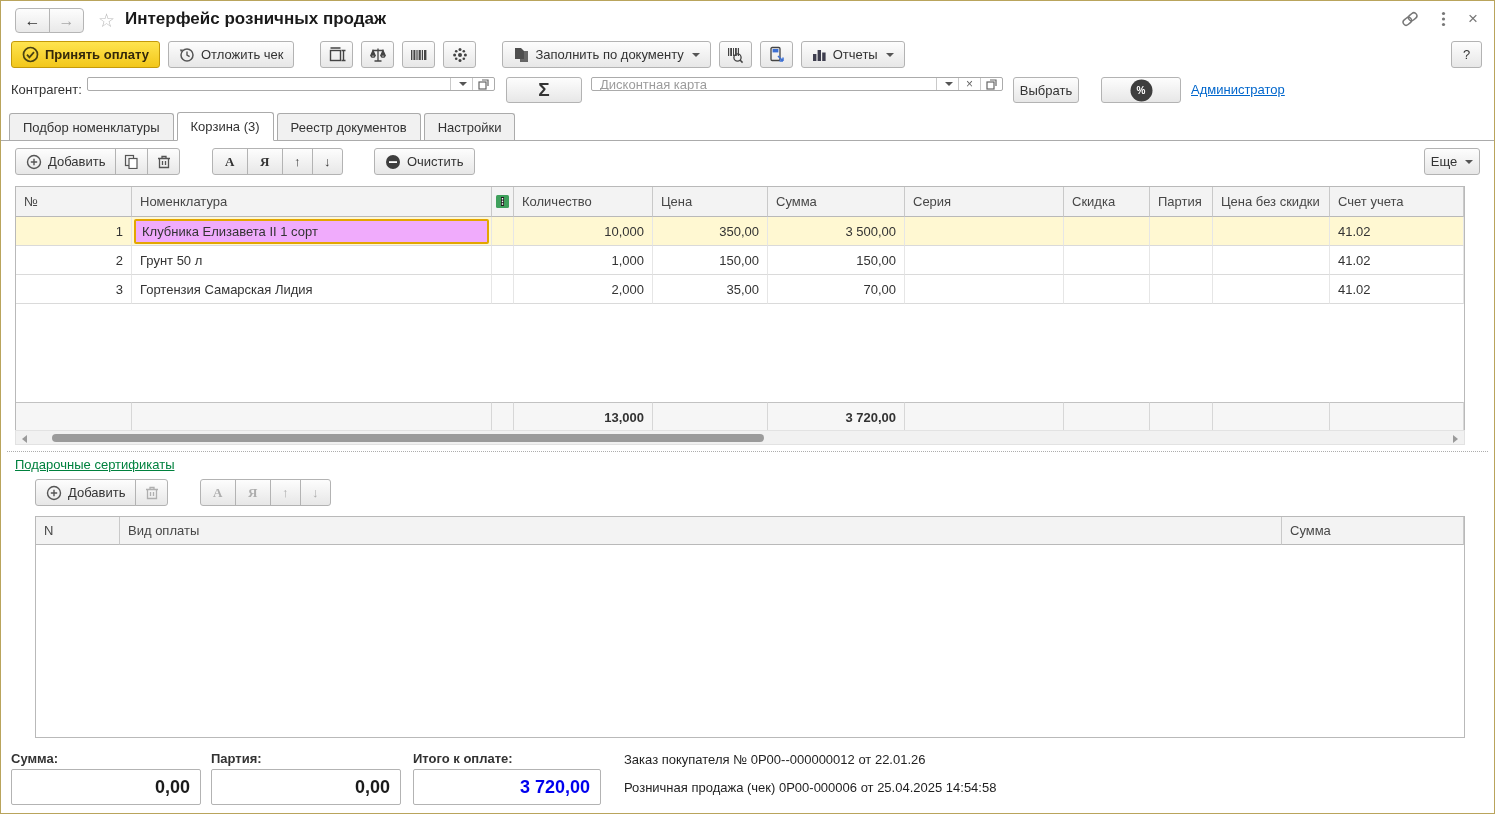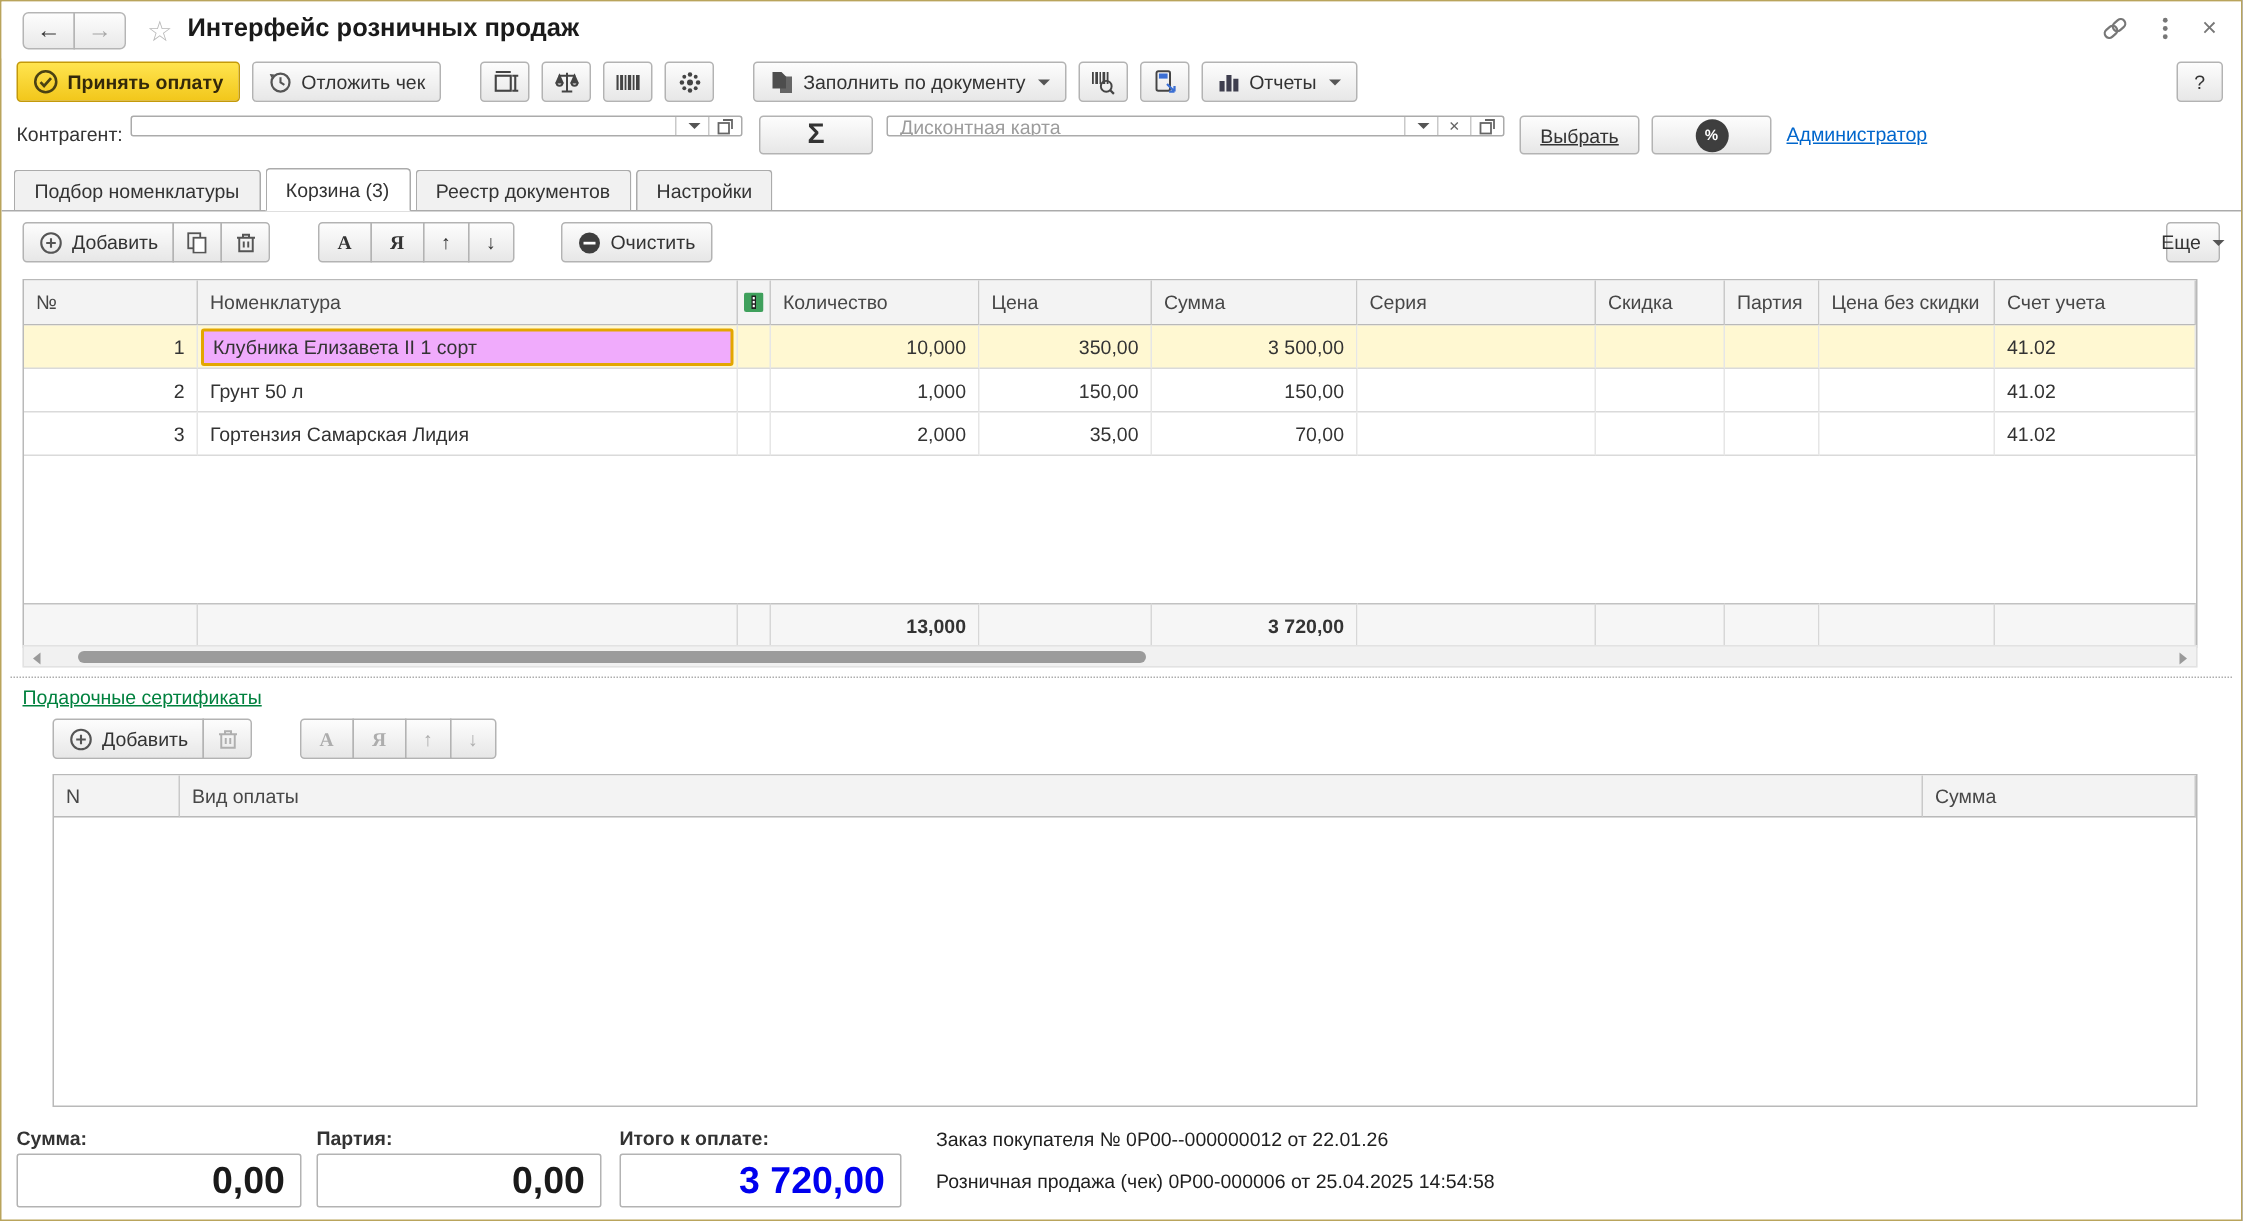--- a/index.html
+++ b/index.html
@@ -39,38 +39,38 @@
   .sp { width:10px; }
   .helpbtn { position:absolute; right:12px; top:40px; width:31px; }
   
   .fieldrow { position:absolute; top:76px; left:0; right:0; height:26px; }
   .flabel { position:absolute; left:10px; top:5px; color:#333; }
   .combo { position:absolute; display:flex; height:14px; border:1px solid #ABABAB; border-radius:2px; background:#FFF; }
   .combo input { flex:1; border:none; outline:none; padding:0 8px; font:13px "Liberation Sans",sans-serif; background:transparent; color:#333; min-width:0; }
   .combo input::placeholder { color:#9C9C9C; }
   .seg { width:22px; display:flex; align-items:center; justify-content:center; border-left:1px solid #C9C9C9; color:#666; cursor:pointer; font-size:12px; }
   .sigma { position:absolute; left:505px; top:0; width:76px; height:26px; display:flex; align-items:center; justify-content:center; font-size:19px; font-weight:600; }
-  .selbtn { position:absolute; left:1012px; top:0; width:80px; height:26px; justify-content:center;text-decoration:underline; }
+  .selbtn { position:absolute; left:1012px; top:0; width:66px; height:26px; justify-content:center; }
   .pctbtn { position:absolute; left:1100px; top:0; width:80px; height:26px; justify-content:center; }
   .pct-badge { width:19px; height:19px; border-radius:50%; background:#3E3E3E; color:#FFF; font-size:10px; font-weight:700; display:flex; align-items:center; justify-content:center;
     box-shadow:0 0 0 1.5px #3E3E3E; }
   .userlink { position:absolute; left:1190px; top:5px; color:#0066CC; text-decoration:underline; cursor:pointer; }
   
   .tabs { position:absolute; top:111px; left:0; right:0; height:29px; display:flex; align-items:center; padding-left:8px; gap:3px; border-bottom:1px solid #ABABAB; }
   .tab { height:27px; display:flex; align-items:center; padding:0 13px; background:#F1F1F1; border:1px solid #ABABAB; border-bottom:none; border-radius:3px 3px 0 0; margin-bottom:-1px; cursor:pointer; color:#333; }
   .tab.active { background:#FFF; height:29px; border-bottom:1px solid #FFF; }
   
   .carttools { position:absolute; top:147px; left:14px; right:14px; height:27px; }
   .bgroup { display:inline-flex; vertical-align:top; }
   .bgroup .btn { border-radius:0; margin-left:-1px; }
   .bgroup .btn:first-child { border-radius:3px 0 0 3px; margin-left:0; }
   .bgroup .btn:last-child { border-radius:0 3px 3px 0; }
   .sortbtn { width:36px; justify-content:center; font-weight:700; font-family:"Liberation Serif",serif; }
   .arrbtn { width:31px; justify-content:center; font-weight:700; }
-  .morebtn { position:absolute; right:0; top:0; width:36px; justify-content:center; }
+  .morebtn { position:absolute; right:0; top:0; width:56px; justify-content:center; }
   .gap24 { display:inline-block; width:24px; }
   .disabled { color:#ADADAD !important; pointer-events:none; }
   
   .tbl { position:absolute; left:14px; top:185px; width:1450px; border:1px solid #B9B9B9; background:#FFF; }
   .grid { display:grid; grid-template-columns:116px 360px 22px 139px 115px 137px 159px 86px 63px 117px 134px; }
   .grid > div { height:29px; display:flex; align-items:center; padding:0 8px; border-right:1px solid #E6E6E6; border-bottom:1px solid #DADADA; overflow:hidden; white-space:nowrap; }
   .ghead > div { height:30px; background:#F3F3F3; color:#474747; border-right:1px solid #C9C9C9; border-bottom:1px solid #B9B9B9; }
   .r { justify-content:flex-end; }
   .selrow > div { background:#FFF8D2; }
   .cell-focus { padding:0 !important; }
@@ -85,21 +85,21 @@
   .sarr.r { right:6px; border-left:5px solid #9A9A9A; }
   .splitter { position:absolute; top:450px; left:6px; right:6px; border-top:1px dotted #ADADAD; }
   
   .certlink { position:absolute; left:14px; top:456px; color:#00813E; text-decoration:underline; cursor:pointer; }
   .certtools { position:absolute; top:478px; left:34px; height:27px; }
   .paytbl { position:absolute; left:34px; top:515px; width:1430px; height:222px; border:1px solid #B9B9B9; background:#FFF; }
   .pgrid { display:grid; grid-template-columns:84px 1162px 182px; }
   .pgrid > div { height:28px; display:flex; align-items:center; padding:0 8px; background:#F3F3F3; color:#474747; border-right:1px solid #C9C9C9; border-bottom:1px solid #B9B9B9; }
   
   .flbl { position:absolute; font-weight:700; color:#333; }
-  .bigin { position:absolute; top:768px; height:36px; background:#FFF; border:1px solid #B3B3B3; border-radius:2px; display:flex; align-items:center; justify-content:flex-end; padding:0 10px; font-size:25px; font-weight:700; color:#1A1A1A; }
+  .bigin { position:absolute; top:768px; height:36px; background:#FFF; border:1px solid #B3B3B3; border-radius:2px; display:flex; align-items:center; justify-content:flex-end; padding:0 10px; font-size:18px; font-weight:700; color:#1A1A1A; }
   .docinfo { position:absolute; left:623px; color:#1F1F1F; }
   svg { display:block; }
 </style>
 </head>
 <body>
 
 <div id="app">
 
   <div class="titlebar">
     <div class="navgroup">

